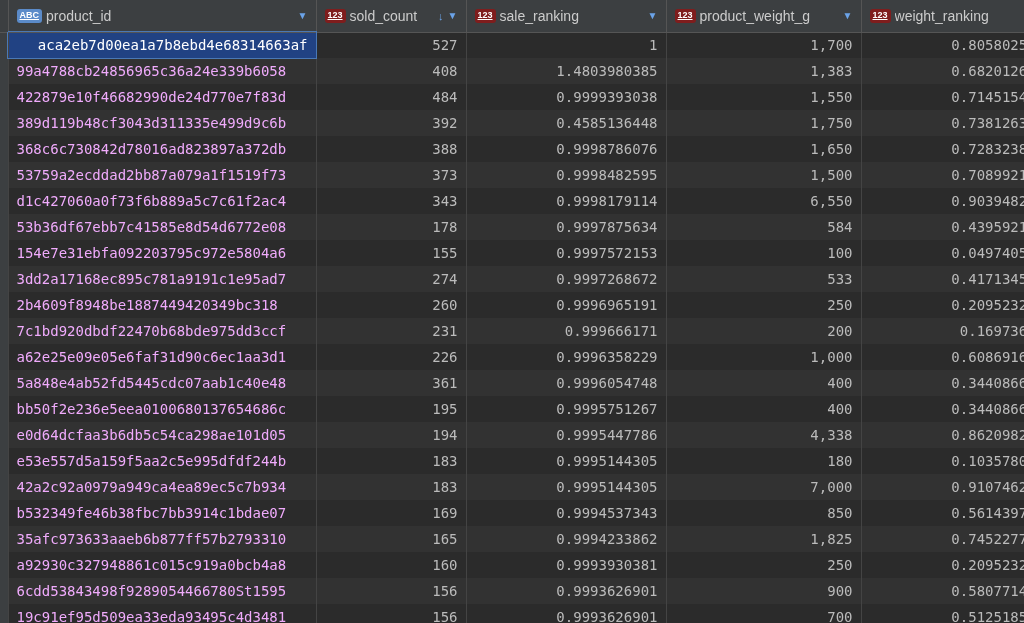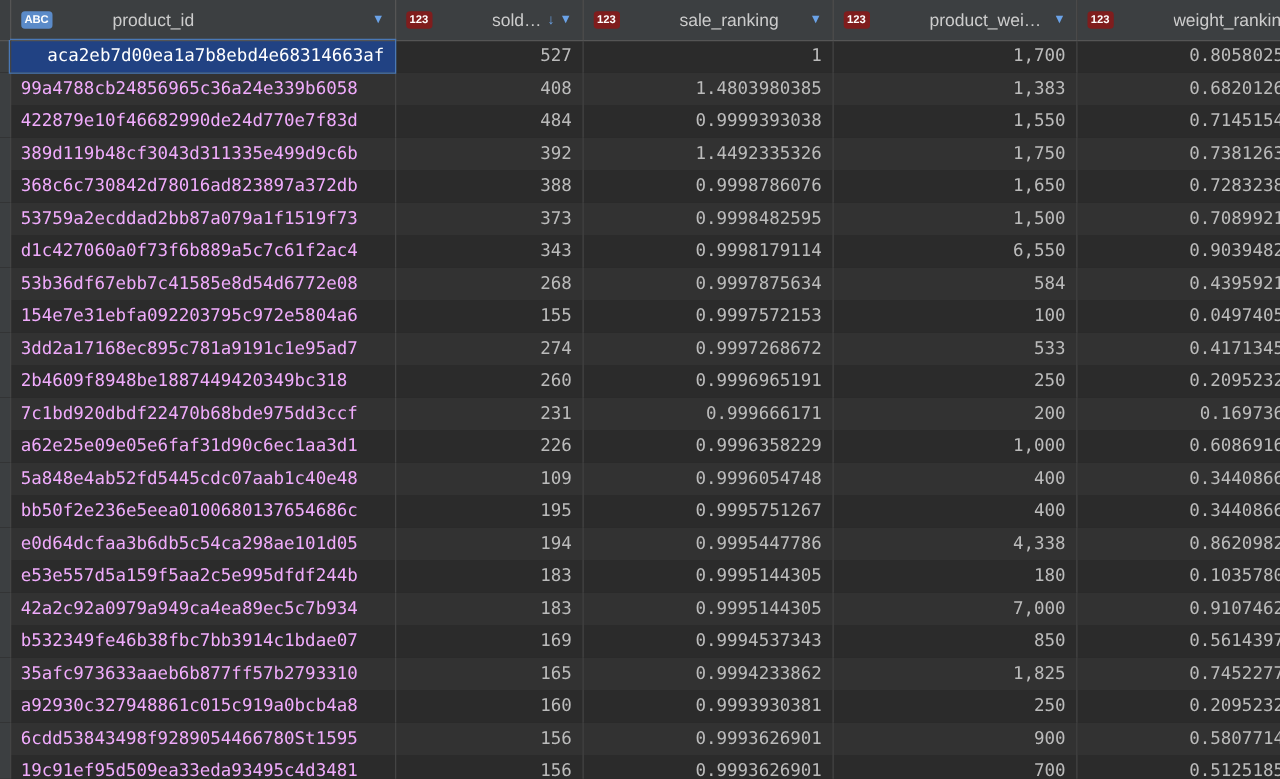--- a/index.html
+++ b/index.html
@@ -40,35 +40,35 @@
       display: inline-flex;
       align-items: center;
       justify-content: center;
       border-radius: 3px;
       font-size: 9px;
       font-weight: bold;
       padding: 1px 3px;
       min-width: 20px;
       height: 14px;
       line-height: 1;
+      text-decoration: underline;
     }
     .type-abc {
       background: #5b8bc9;
       color: #fff;
     }
     .type-123 {
       background: #7f1d1d;
       color: #fff;
     }
     .col-name {
       flex: 1;
       white-space: nowrap;
       overflow: hidden;
       text-overflow: ellipsis;
-      margin-left: 44px;
     }
     .sort-icon {
       color: #6ba3e8;
       font-size: 11px;
     }
     .filter-arrow {
       color: #6ba3e8;
       font-size: 10px;
       margin-left: auto;
     }
@@ -184,21 +184,21 @@
         <td class="cell-text">422879e10f46682990de24d770e7f83d</td>
         <td class="cell-num">484</td>
         <td class="cell-num">0.9999393038</td>
         <td class="cell-num">1,550</td>
         <td class="cell-num">0.7145154927</td>
       </tr>
       <tr class="data-row">
         <td class="row-handle"></td>
         <td class="cell-text">389d119b48cf3043d311335e499d9c6b</td>
         <td class="cell-num">392</td>
-        <td class="cell-num">1.4492335326</td>
+        <td class="cell-num">0.4585136448</td>
         <td class="cell-num">1,750</td>
         <td class="cell-num">0.7381263088</td>
       </tr>
       <tr class="data-row">
         <td class="row-handle"></td>
         <td class="cell-text">368c6c730842d78016ad823897a372db</td>
         <td class="cell-num">388</td>
         <td class="cell-num">0.9998786076</td>
         <td class="cell-num">1,650</td>
         <td class="cell-num">0.7283238748</td>
@@ -215,21 +215,21 @@
         <td class="row-handle"></td>
         <td class="cell-text">d1c427060a0f73f6b889a5c7c61f2ac4</td>
         <td class="cell-num">343</td>
         <td class="cell-num">0.9998179114</td>
         <td class="cell-num">6,550</td>
         <td class="cell-num">0.9039482869</td>
       </tr>
       <tr class="data-row">
         <td class="row-handle"></td>
         <td class="cell-text">53b36df67ebb7c41585e8d54d6772e08</td>
-        <td class="cell-num">268</td>
+        <td class="cell-num">178</td>
         <td class="cell-num">0.9997875634</td>
         <td class="cell-num">584</td>
         <td class="cell-num">0.4395921216</td>
       </tr>
       <tr class="data-row">
         <td class="row-handle"></td>
         <td class="cell-text">154e7e31ebfa092203795c972e5804a6</td>
         <td class="cell-num">155</td>
         <td class="cell-num">0.9997572153</td>
         <td class="cell-num">100</td>
@@ -263,21 +263,21 @@
         <td class="row-handle"></td>
         <td class="cell-text">a62e25e09e05e6faf31d90c6ec1aa3d1</td>
         <td class="cell-num">226</td>
         <td class="cell-num">0.9996358229</td>
         <td class="cell-num">1,000</td>
         <td class="cell-num">0.6086916937</td>
       </tr>
       <tr class="data-row">
         <td class="row-handle"></td>
         <td class="cell-text">5a848e4ab52fd5445cdc07aab1c40e48</td>
-        <td class="cell-num">109</td>
+        <td class="cell-num">361</td>
         <td class="cell-num">0.9996054748</td>
         <td class="cell-num">400</td>
         <td class="cell-num">0.3440866742</td>
       </tr>
       <tr class="data-row">
         <td class="row-handle"></td>
         <td class="cell-text">bb50f2e236e5eea0100680137654686c</td>
         <td class="cell-num">195</td>
         <td class="cell-num">0.9995751267</td>
         <td class="cell-num">400</td>

